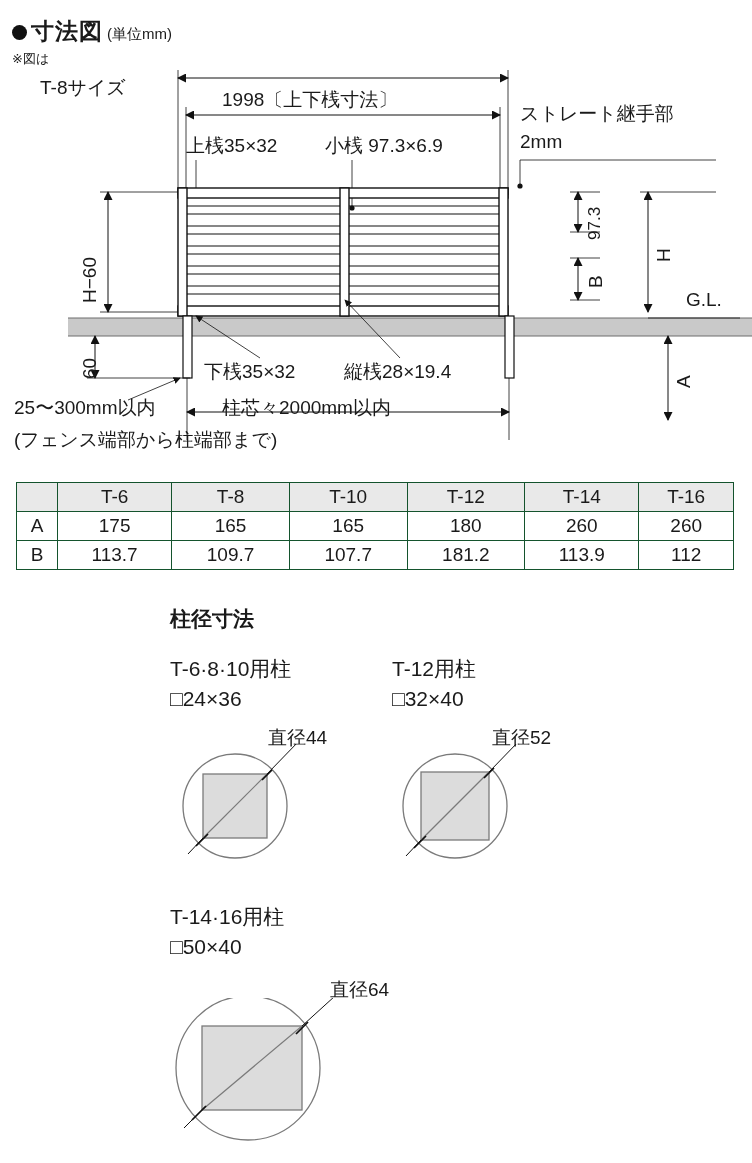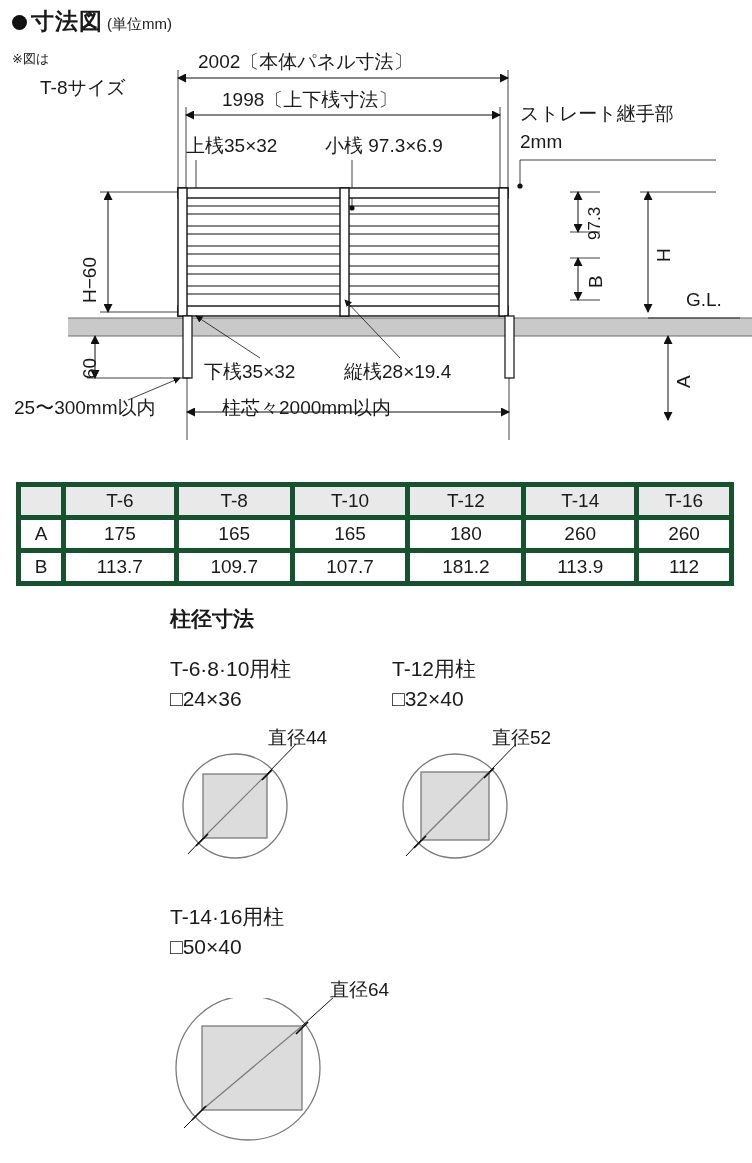--- a/index.html
+++ b/index.html
@@ -8,21 +8,21 @@
     background:#ffffff;
     font-family:"Liberation Sans","DejaVu Sans",sans-serif;
     color:#1a1a1a;
     position:relative;
     overflow:hidden;
   }
   .abs{position:absolute;}
   .t{white-space:nowrap;line-height:1;}
 
   
-  #title-row{left:12px;top:10px;display:flex;align-items:flex-end;}
+  #title-row{left:12px;top:20px;display:flex;align-items:flex-end;}
   #title-bullet{
     width:15px;height:15px;border-radius:50%;background:#111;
     display:inline-block;margin-right:4px;margin-bottom:3px;
   }
   #title-text{font-size:23px;font-weight:bold;letter-spacing:1px;}
   #title-unit{font-size:15px;margin-left:4px;margin-bottom:2px;}
 
   #note-1{left:12px;top:52px;font-size:13px;}
   #note-2{left:40px;top:78px;font-size:19px;}
 
@@ -37,21 +37,21 @@
     white-space:nowrap;
   }
 
   
   #spec-table{
     position:absolute;left:16px;top:482px;width:718px;
     border-collapse:collapse;
     font-size:19px;
   }
   #spec-table td,#spec-table th{
-    border:5px solid #14532d;
+    border:1px solid #14532d;
     text-align:center;
     height:26px;
     padding:1px 0;
     font-weight:normal;
   }
   #spec-table thead td{background:#e9e9e9;}
   #spec-table .rowhead{width:40px;background:#fff;}
   #spec-table .corner{background:#e9e9e9;}
 
   
@@ -171,21 +171,20 @@
     <line x1="345" y1="300" x2="400" y2="358" stroke="#111" stroke-width="0.8" marker-start="url(#arS)"></line>
 
     <line x1="187" y1="412" x2="509" y2="412" stroke="#111" stroke-width="1" marker-start="url(#arS)" marker-end="url(#ar)"></line>
     <line x1="187" y1="378" x2="187" y2="440" stroke="#111" stroke-width="0.8"></line>
     <line x1="509" y1="378" x2="509" y2="440" stroke="#111" stroke-width="0.8"></line>
 
     <line x1="128" y1="400" x2="180" y2="378" stroke="#111" stroke-width="0.8" marker-end="url(#ar)"></line>
   </svg>
 
   
-  <div class="abs t dimtext" style="left:198px;top:52px;">2002〔本体パネル寸法〕</div>
   <div class="abs t dimtext" style="left:222px;top:90px;">1998〔上下桟寸法〕</div>
 
   <div class="abs t dimtext" style="left:186px;top:136px;">上桟35×32</div>
   <div class="abs t dimtext" style="left:325px;top:136px;">小桟 97.3×6.9</div>
 
   <div class="abs t dimtext" style="left:520px;top:104px;">ストレート継手部</div>
   <div class="abs t dimtext" style="left:520px;top:132px;">2mm</div>
 
   <div class="abs t dimtext vert" style="left:80px;top:198px;height:105px;">H−60</div>
   <div class="abs t dimtext vert" style="left:80px;top:345px;height:34px;">60</div>
@@ -194,20 +193,21 @@
   <div class="abs t dimtext vert" style="left:586px;top:262px;height:26px;">B</div>
   <div class="abs t dimtext vert" style="left:654px;top:236px;height:26px;">H</div>
   <div class="abs t dimtext vert" style="left:674px;top:362px;height:26px;">A</div>
 
   <div class="abs t dimtext" style="left:686px;top:290px;">G.L.</div>
 
   <div class="abs t dimtext" style="left:204px;top:362px;">下桟35×32</div>
   <div class="abs t dimtext" style="left:344px;top:362px;">縦桟28×19.4</div>
 
   <div class="abs t dimtext" style="left:14px;top:398px;">25〜300mm以内</div>
+  <div class="abs t dimtext" style="left:14px;top:430px;">(フェンス端部から柱端部まで)</div>
   <div class="abs t dimtext" style="left:222px;top:398px;">柱芯々2000mm以内</div>
 </div>
 
 <table id="spec-table">
   <thead>
     <tr>
       <td class="corner"></td>
       <td>T-6</td>
       <td>T-8</td>
       <td>T-10</td>

